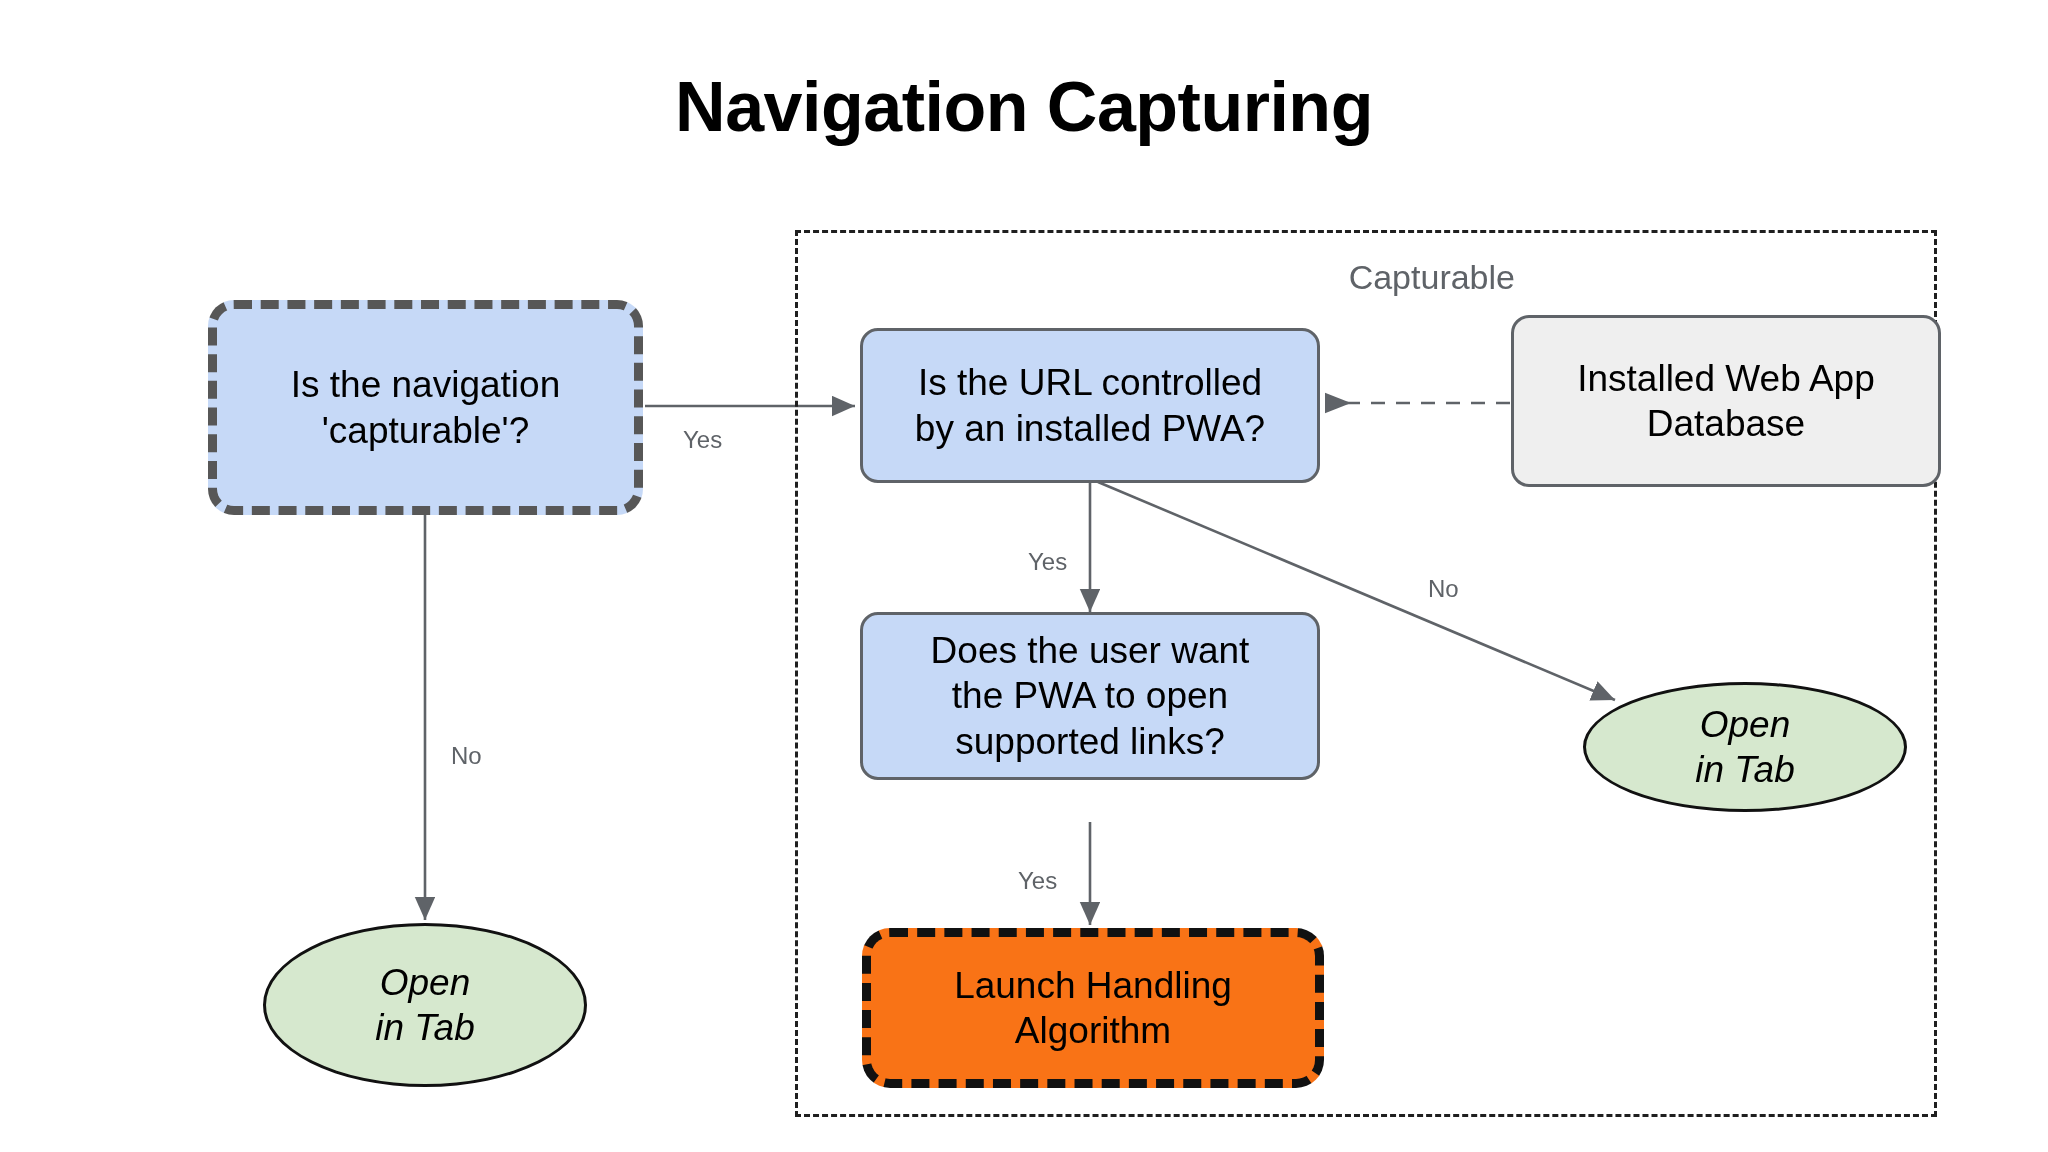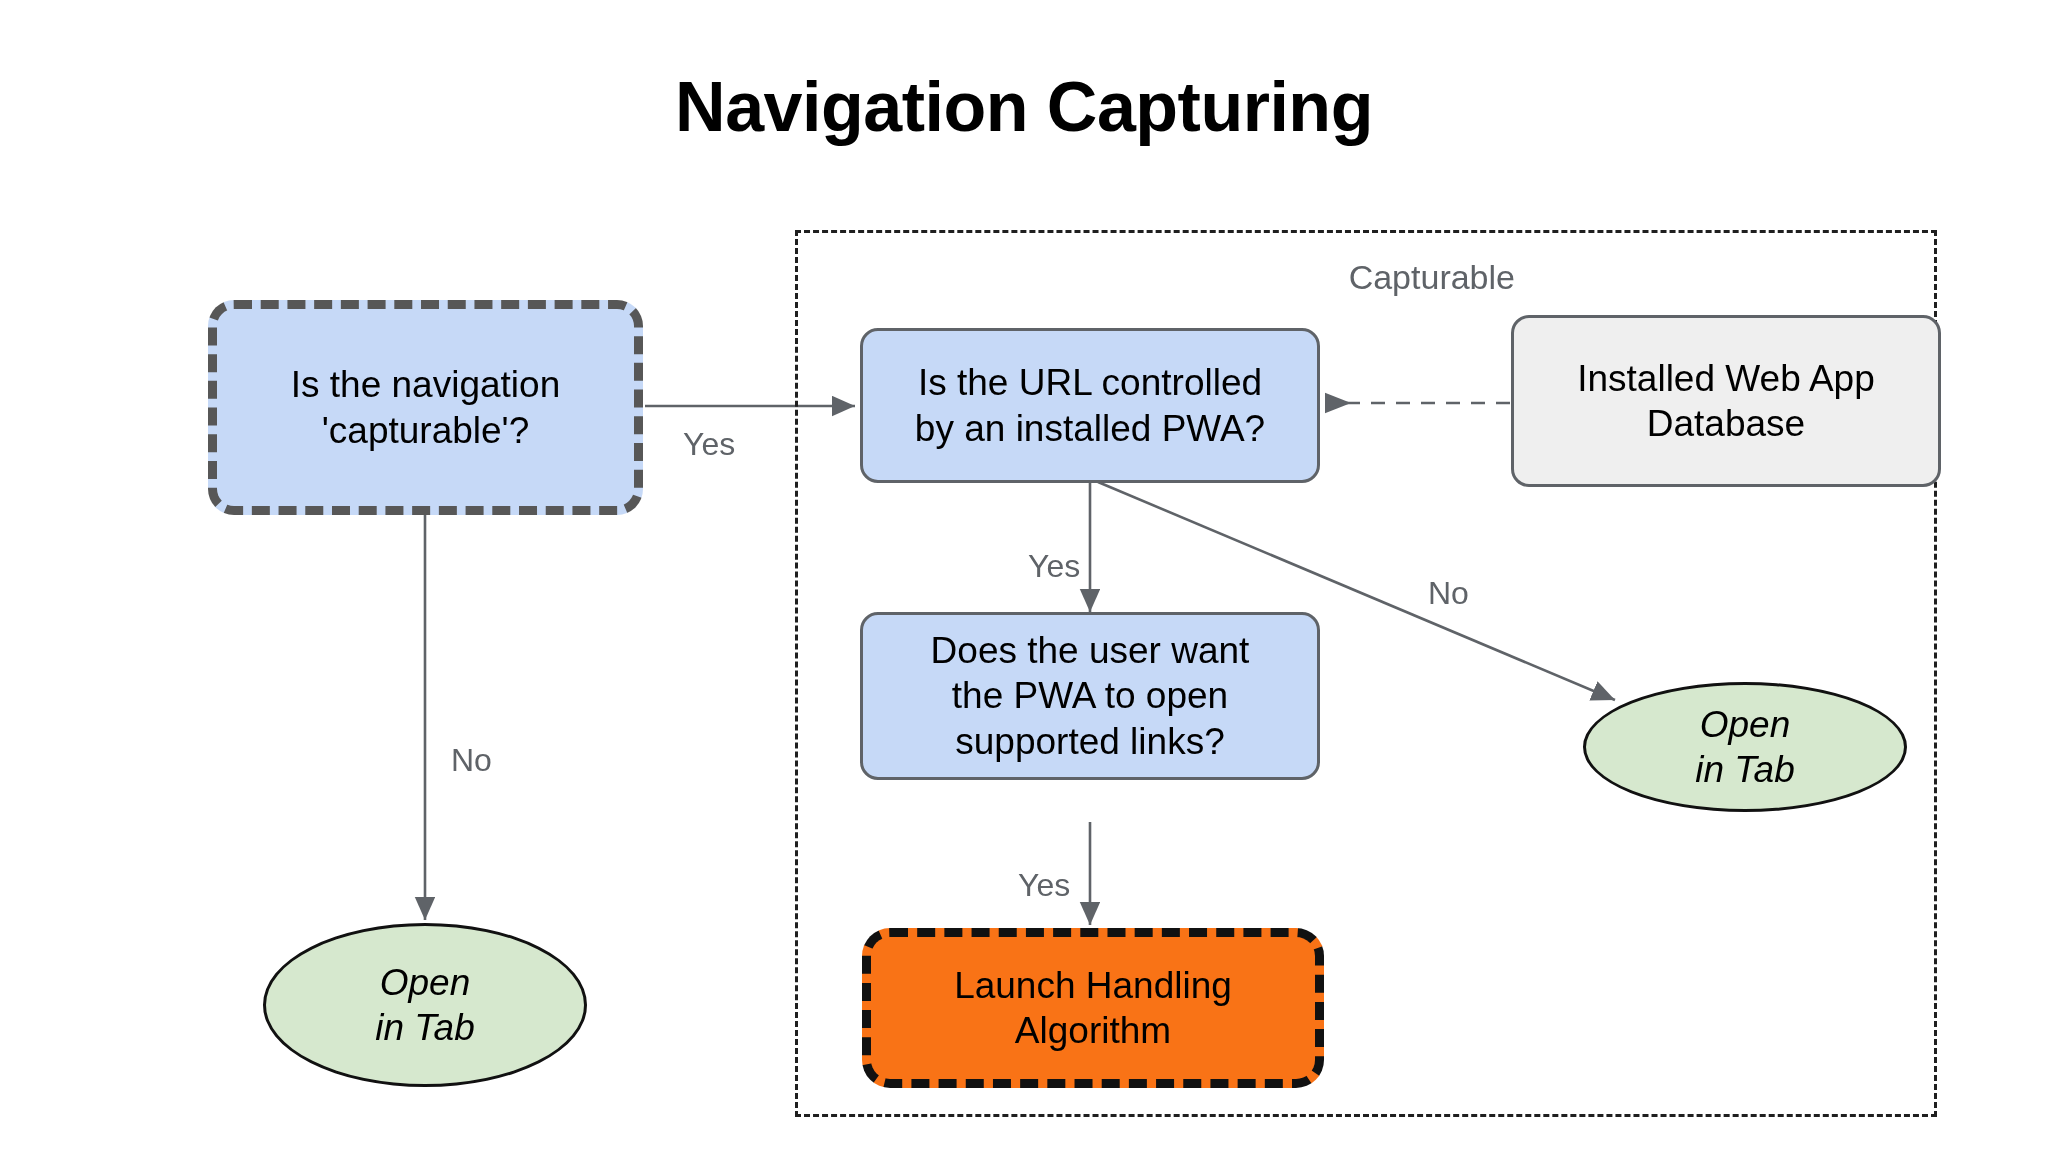--- a/index.html
+++ b/index.html
@@ -104,21 +104,21 @@
     background: #d6e8ce;
     border: 3px solid #111111;
     border-radius: 50%;
     font-size: 37px;
     font-style: italic;
   }
 
   
   .edge-label {
     position: absolute;
-    font-size: 32px;
+    font-size: 24px;
     color: #5f6368;
     white-space: nowrap;
     background: transparent;
   }
 </style>
 </head>
 <body>
 
 <div id="canvas">
 

